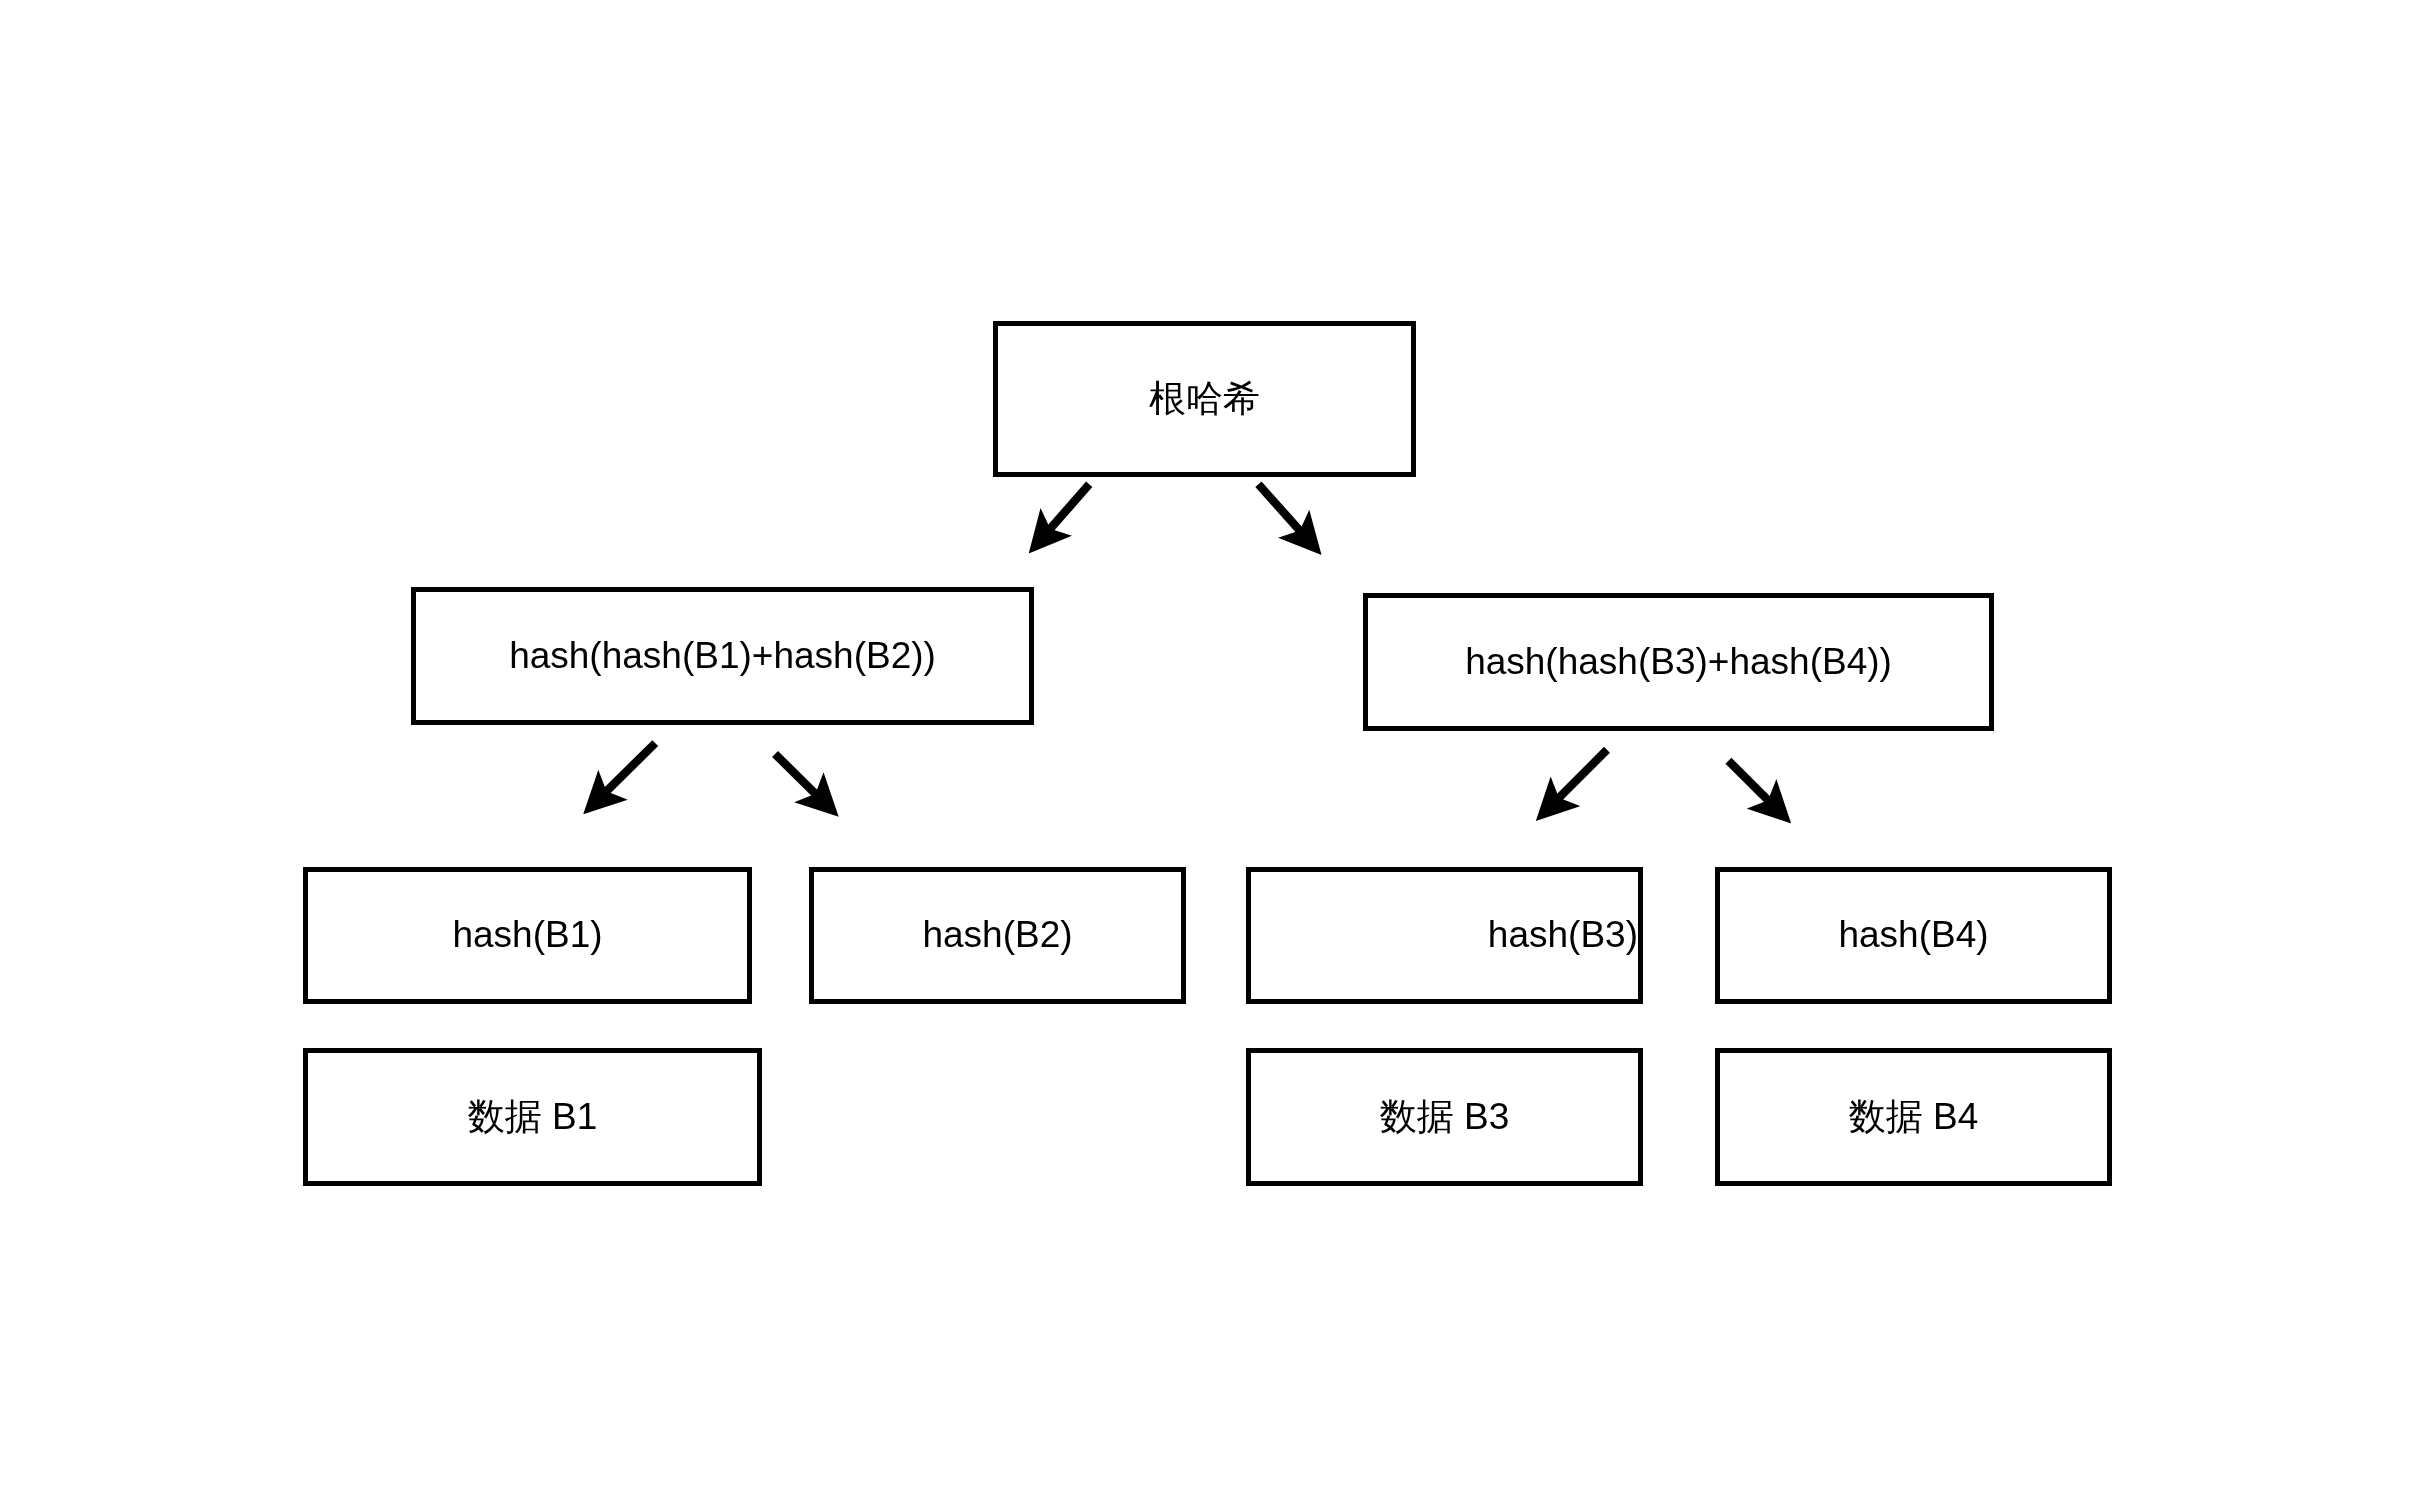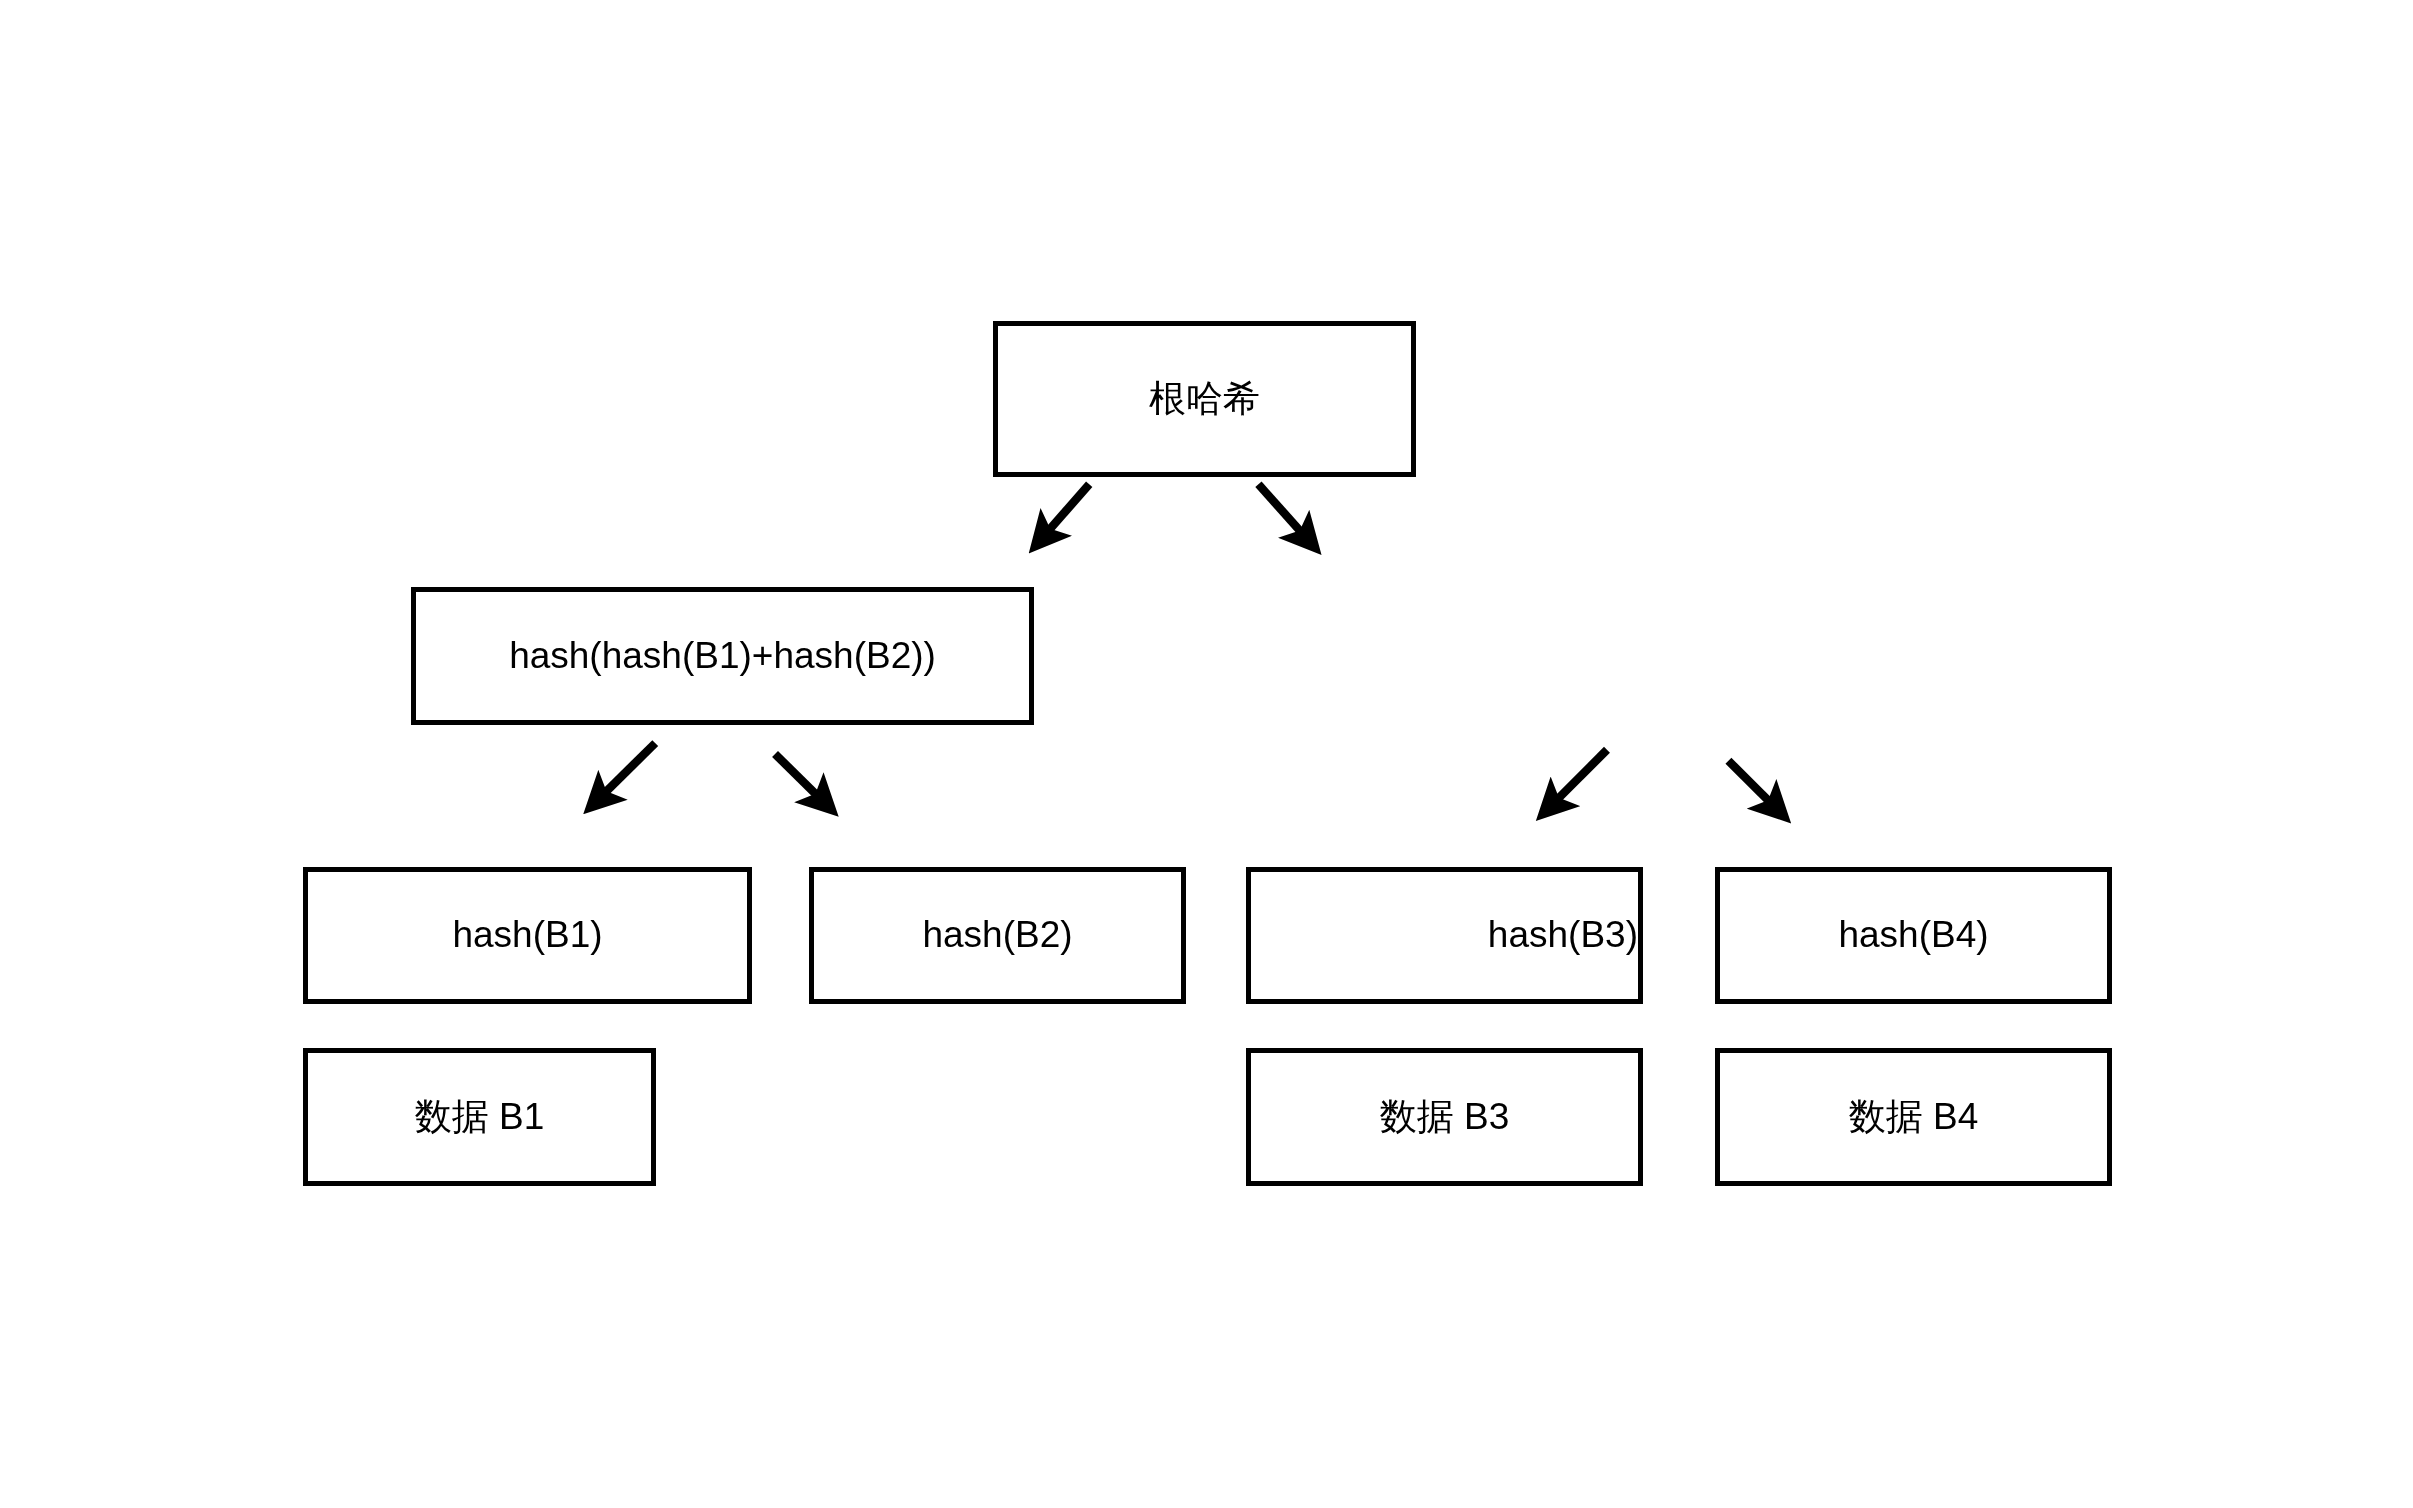--- a/index.html
+++ b/index.html
@@ -60,21 +60,21 @@
   #node-hash-b1 { left: 303px;  width: 449px; }
   #node-hash-b2 { left: 773px;  width: 377px; margin-left: 36px; }
   #node-hash-b3 { left: 1246px; width: 397px; justify-content: flex-end; }
   #node-hash-b4 { left: 1715px; width: 397px; }
   
   .leaf-data {
     top: 1048px;
     height: 138px;
     font-size: 37px;
   }
-  #node-data-b1 { left: 303px;  width: 353px; }
+  #node-data-b1 { left: 303px;  width: 459px; }
   #node-data-b2 { left: 773px;  width: 377px; }
   #node-data-b3 { left: 1246px; width: 397px; }
   #node-data-b4 { left: 1715px; width: 397px; }
 
   .edge-layer {
     position: absolute;
     left: 0;
     top: 0;
     width: 2413px;
     height: 1508px;
@@ -118,20 +118,23 @@
     </g>
   </svg>
 
   <div class="node" id="node-root">
     <span>根哈希</span>
   </div>
 
   <div class="node" id="node-branch-left">
     <span>hash(hash(B1)+hash(B2))</span>
   </div>
+  <div class="node" id="node-branch-right">
+    <span>hash(hash(B3)+hash(B4))</span>
+  </div>
 
   <div class="node leaf-hash" id="node-hash-b1">
     <span>hash(B1)</span>
   </div>
   <div class="node leaf-hash" id="node-hash-b2">
     <span>hash(B2)</span>
   </div>
   <div class="node leaf-hash" id="node-hash-b3">
     <span>hash(B3)</span>
   </div>

